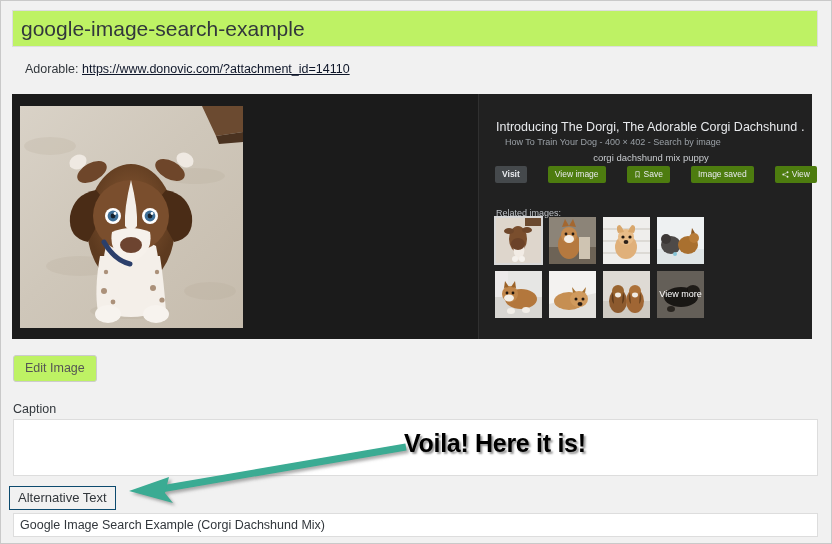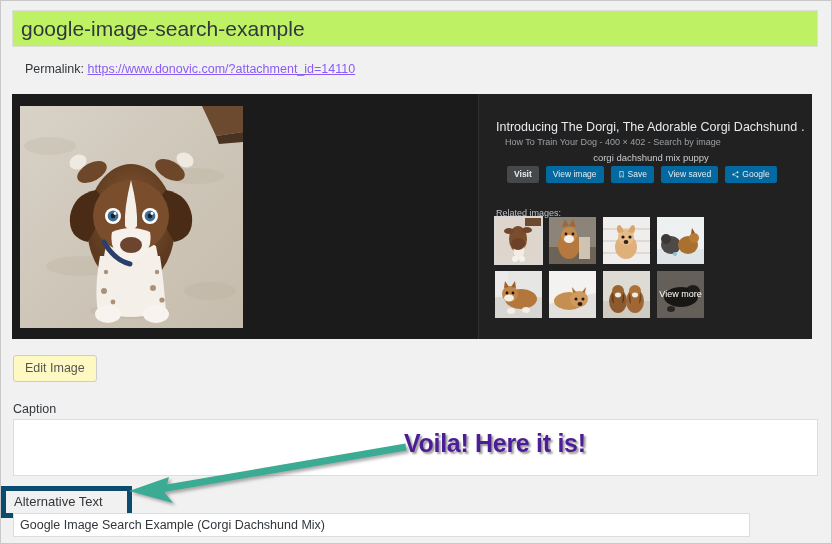--- a/index.html
+++ b/index.html
@@ -25,21 +25,21 @@
     font-family:"Liberation Sans", sans-serif;
     font-size:21px;color:#32373c;
     padding:2px 8px;outline:none;
     font-weight:400;
   }
   .permalink{
     position:absolute;left:24px;top:61px;
     font-size:12.5px;color:#32373c;white-space:nowrap;
   }
   .permalink a{
-    color:#8b5cf6;text-decoration:underline;
+    color:#0f172a;text-decoration:underline;
   }
 
   
   .media-panel{
     position:absolute;left:11px;top:93px;width:800px;height:245px;
     background:#1b1b1b;
   }
   .media-left{
     position:absolute;left:0;top:0;width:466px;height:245px;
     background:#1b1b1b;
@@ -65,25 +65,25 @@
   }
   .g-sub{
     position:absolute;left:17px;top:43px;width:310px;
     font-size:9px;color:#9aa0a6;white-space:nowrap;padding-left:9px;
   }
   .g-query{
     position:absolute;left:17px;top:58px;width:310px;
     font-size:9.5px;color:#c8cbcf;white-space:nowrap;text-align:center;
   }
   .g-buttons{
-    position:absolute;left:16px;top:72px;display:flex;gap:7px;align-items:flex-end;margin-left:12px;
+    position:absolute;left:16px;top:72px;display:flex;gap:21px;align-items:flex-end;
   }
   .g-btn{
     display:flex;align-items:center;gap:3px;
-    background:#0369a1;color:#e8eaed;
+    background:#4d7c0f;color:#e8eaed;
     font-size:8.5px;
     padding:4px 7px;border-radius:2px;white-space:nowrap;
     line-height:1;
   }
   .g-btn.primary{background:#45494c;font-weight:bold;}
   .g-btn svg{width:7px;height:7px;display:block;}
   .rel-label{
     position:absolute;left:17px;top:114px;
     font-size:9px;color:#bdc1c6;
   }
@@ -100,72 +100,72 @@
   .thumb svg{display:block;width:100%;height:100%;}
   .thumb .more-ov{
     position:absolute;inset:0;background:rgba(0,0,0,.45);
     display:flex;align-items:center;justify-content:center;
     color:#fff;font-size:9px;line-height:11px;text-align:center;
   }
 
   
   .edit-btn{
     position:absolute;left:12px;top:354px;
-    background:#fef9c3;border:1px solid #ccc;border-radius:3px;
+    background:#bef264;border:1px solid #ccc;border-radius:3px;
     font-family:"Liberation Sans", sans-serif;
     font-size:12.5px;color:#555;
     padding:6px 11px;line-height:1;cursor:pointer;
   }
   .cap-label{
     position:absolute;left:12px;top:401px;font-size:12.5px;color:#32373c;text-align:right;
   }
   .caption-box{
     position:absolute;left:12px;top:418px;width:805px;height:57px;
     box-sizing:border-box;background:#fff;border:1px solid #ddd;
     resize:none;outline:none;
     font-family:"Liberation Sans", sans-serif;font-size:12.5px;
     padding:4px 6px;color:#32373c;
   }
   .alt-label-wrap{
-    position:absolute;left:0;top:485px;
-    border:5px solid #0c4a6e;
-    padding:3px 24px 4px 8px;background:transparent;
+    position:absolute;left:8px;top:485px;
+    border:1px solid #0c4a6e;
+    padding:3px 8px 4px 8px;background:transparent;
   }
   .alt-label{font-size:13px;color:#32373c;white-space:nowrap;}
   .alt-input{
-    position:absolute;left:12px;top:512px;width:737px;height:24px;
+    position:absolute;left:12px;top:512px;width:805px;height:24px;
     box-sizing:border-box;background:#fff;border:1px solid #ddd;
     font-family:"Liberation Sans", sans-serif;font-size:12.5px;
     color:#32373c;padding:2px 6px;outline:none;
   }
 
   
   .annot-text{
     position:absolute;left:403px;top:428px;
-    font-size:25px;font-weight:bold;color:#4c1d95;
+    font-size:25px;font-weight:bold;color:#000000;
     white-space:nowrap;
     text-shadow:2px 2px 2px rgba(120,120,120,.75);
     letter-spacing:-0.3px;
   }
   .arrow-svg{
     position:absolute;left:120px;top:440px;width:290px;height:70px;
     pointer-events:none;
   }
 </style>
 </head>
 <body>
 
 <div class="screen">
 
   <div class="title-wrap">
     <input class="title-input" value="google-image-search-example" style="">
   </div>
 
   <div class="permalink">
-    <span>Permalink:</span>
+    <span>Adorable:</span>
     <a href="#">https://www.donovic.com/?attachment_id=14110</a>
   </div>
 
   <div class="media-panel">
 
     <div class="media-left">
       <div class="photo">
         <svg viewBox="0 0 223 222" preserveAspectRatio="none">
           <defs>
             <linearGradient id="carpet" x1="0" y1="0" x2="1" y2="1">
@@ -250,30 +250,30 @@
         <div class="g-btn">
           <span>View image</span>
         </div>
         <div class="g-btn">
           <svg viewBox="0 0 10 12">
             <path d="M2 1 H8 V11 L5 8.4 L2 11 Z" fill="none" stroke="#e8eaed" stroke-width="1.2"></path>
           </svg>
           <span>Save</span>
         </div>
         <div class="g-btn">
-          <span>View saved</span>
+          <span>Image saved</span>
         </div>
         <div class="g-btn">
           <svg viewBox="0 0 12 12">
             <circle cx="9.5" cy="2.2" r="1.6" fill="#e8eaed"></circle>
             <circle cx="9.5" cy="9.8" r="1.6" fill="#e8eaed"></circle>
             <circle cx="2.2" cy="6" r="1.6" fill="#e8eaed"></circle>
             <path d="M3.6 5.2 L8.2 2.9 M3.6 6.8 L8.2 9.1" stroke="#e8eaed" stroke-width="1"></path>
           </svg>
-          <span>Google</span>
+          <span>View</span>
         </div>
       </div>
 
       <div class="rel-label">Related images:</div>
 
       <div class="rel-grid">
         <div class="thumb sel">
           <svg viewBox="0 0 47 47">
             <rect width="47" height="47" fill="#ded6cc"></rect>
             <rect x="30" y="0" width="17" height="9" fill="#6b4a30"></rect>

